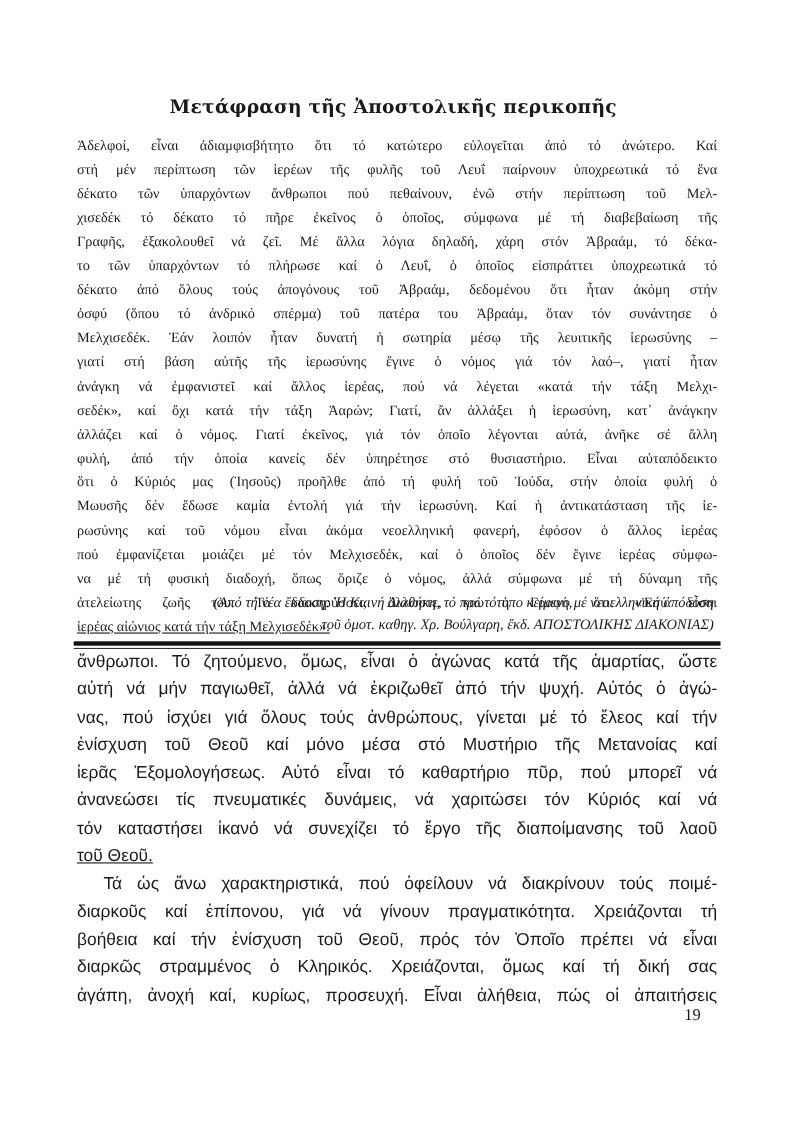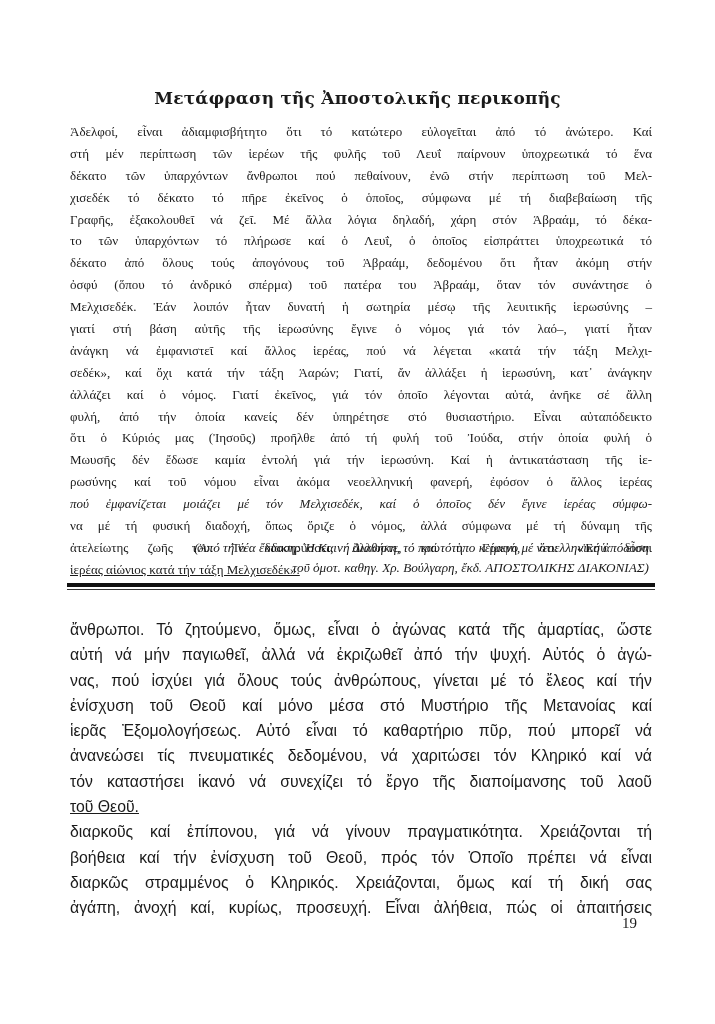--- a/index.html
+++ b/index.html
@@ -15,21 +15,21 @@
   }
   .line { display: block; white-space: nowrap; text-align: justify; text-align-last: justify; height: 21.9px; overflow: visible; }
   .line.last { text-align-last: left; text-decoration: underline; }
   .citation {
     position: absolute; right: 66px; top: 538px; text-align: right;
     font-family: "Liberation Serif", serif; font-style: italic; font-size: 13.2px; line-height: 19.5px;
   }
   .rule-thick { position: absolute; left: 67px; top: 583px; width: 588px; height: 4px; background: #111; }
   .rule-thin { position: absolute; left: 67px; top: 589px; width: 588px; height: 1px; background: #333; }
   .lower {
-    position: absolute; left: 70px; top: 617px; width: 582px;
+    position: absolute; left: 70px; top: 589px; width: 582px;
     font-family: "Liberation Sans", sans-serif; font-size: 15.8px; line-height: 25.3px;
   }
   .lower .line { height: 25.3px; }
   .indent { padding-left: 24px; }
   .page-number {
     position: absolute; left: 622px; top: 915px;
     font-family: "Liberation Serif", serif; font-size: 15px;
   }
 </style>
 </head>
@@ -49,43 +49,44 @@
     <span class="line" style="white-space: normal;">ὀσφύ (ὅπου τό ἀνδρικό σπέρμα) τοῦ πατέρα του Ἀβραάμ, ὅταν τόν συνάντησε ὁ</span>
     <span class="line" style="white-space: normal;">Μελχισεδέκ. Ἐάν λοιπόν ἦταν δυνατή ἡ σωτηρία μέσῳ τῆς λευιτικῆς ἱερωσύνης –</span>
     <span class="line" style="white-space: normal;">γιατί στή βάση αὐτῆς τῆς ἱερωσύνης ἔγινε ὁ νόμος γιά τόν λαό–, γιατί ἦταν</span>
     <span class="line" style="white-space: normal;">ἀνάγκη νά ἐμφανιστεῖ καί ἄλλος ἱερέας, πού νά λέγεται «κατά τήν τάξη Μελχι-</span>
     <span class="line" style="white-space: normal;">σεδέκ», καί ὄχι κατά τήν τάξη Ἀαρών; Γιατί, ἄν ἀλλάξει ἡ ἱερωσύνη, κατ᾽ ἀνάγκην</span>
     <span class="line" style="white-space: normal;">ἀλλάζει καί ὁ νόμος. Γιατί ἐκεῖνος, γιά τόν ὁποῖο λέγονται αὐτά, ἀνῆκε σέ ἄλλη</span>
     <span class="line" style="white-space: normal;">φυλή, ἀπό τήν ὁποία κανείς δέν ὑπηρέτησε στό θυσιαστήριο. Εἶναι αὐταπόδεικτο</span>
     <span class="line" style="white-space: normal;">ὅτι ὁ Κύριός μας (Ἰησοῦς) προῆλθε ἀπό τή φυλή τοῦ Ἰούδα, στήν ὁποία φυλή ὁ</span>
     <span class="line" style="white-space: normal;">Μωυσῆς δέν ἔδωσε καμία ἐντολή γιά τήν ἱερωσύνη. Καί ἡ ἀντικατάσταση τῆς ἱε-</span>
     <span class="line" style="white-space: normal;">ρωσύνης καί τοῦ νόμου εἶναι ἀκόμα νεοελληνική φανερή, ἐφόσον ὁ ἄλλος ἱερέας</span>
-    <span class="line" style="white-space: normal; font-style: italic;">πού ἐμφανίζεται μοιάζει μέ τόν Μελχισεδέκ, καί ὁ ὁποῖος δέν ἔγινε ἱερέας σύμφω-</span>
+    <span class="line" style="white-space: normal;">πού ἐμφανίζεται μοιάζει μέ τόν Μελχισεδέκ, καί ὁ ὁποῖος δέν ἔγινε ἱερέας σύμφω-</span>
     <span class="line" style="white-space: normal;">να μέ τή φυσική διαδοχή, ὅπως ὅριζε ὁ νόμος, ἀλλά σύμφωνα μέ τή δύναμη τῆς</span>
     <span class="line" style="white-space: normal;">ἀτελείωτης ζωῆς του. Τό διακηρύσσει, ἄλλωστε, καί ἡ Γραφή, ὅτι: «Ἐσύ εἶσαι</span>
     <span class="line last" style="white-space: normal;">ἱερέας αἰώνιος κατά τήν τάξη Μελχισεδέκ».</span>
   </div>
 
   <div class="citation">
     <div>(Ἀπό τή νέα ἔκδοση: Ἡ Καινή Διαθήκη, τό πρωτότυπο κείμενο μέ νεοελληνική ἀπόδοση</div>
     <div>τοῦ ὁμοτ. καθηγ. Χρ. Βούλγαρη, ἔκδ. ΑΠΟΣΤΟΛΙΚΗΣ ΔΙΑΚΟΝΙΑΣ)</div>
   </div>
 
   <div class="rule-thick"></div>
   <div class="rule-thin"></div>
 
   <div class="lower">
     <span class="line" style="white-space: normal;">ἄνθρωποι. Τό ζητούμενο, ὅμως, εἶναι ὁ ἀγώνας κατά τῆς ἁμαρτίας, ὥστε</span>
     <span class="line" style="white-space: normal;">αὐτή νά μήν παγιωθεῖ, ἀλλά νά ἐκριζωθεῖ ἀπό τήν ψυχή. Αὐτός ὁ ἀγώ-</span>
     <span class="line" style="white-space: normal;">νας, πού ἰσχύει γιά ὅλους τούς ἀνθρώπους, γίνεται μέ τό ἔλεος καί τήν</span>
     <span class="line" style="white-space: normal;">ἐνίσχυση τοῦ Θεοῦ καί μόνο μέσα στό Μυστήριο τῆς Μετανοίας καί</span>
     <span class="line" style="white-space: normal;">ἱερᾶς Ἐξομολογήσεως. Αὐτό εἶναι τό καθαρτήριο πῦρ, πού μπορεῖ νά</span>
-    <span class="line" style="white-space: normal;">ἀνανεώσει τίς πνευματικές δεδομένου, νά χαριτώσει τόν Κληρικό καί νά</span>
+    <span class="line" style="white-space: normal;">ἀνανεώσει τίς πνευματικές δυνάμεις, νά χαριτώσει τόν Κύριός καί νά</span>
     <span class="line" style="white-space: normal;">τόν καταστήσει ἱκανό νά συνεχίζει τό ἔργο τῆς διαποίμανσης τοῦ λαοῦ</span>
     <span class="line last" style="white-space: normal;">τοῦ Θεοῦ.</span>
+    <span class="line indent" style="white-space: normal;">Τά ὡς ἄνω χαρακτηριστικά, πού ὀφείλουν νά διακρίνουν τούς ποιμέ-</span>
     <span class="line" style="white-space: normal;">διαρκοῦς καί ἐπίπονου, γιά νά γίνουν πραγματικότητα. Χρειάζονται τή</span>
     <span class="line" style="white-space: normal;">βοήθεια καί τήν ἐνίσχυση τοῦ Θεοῦ, πρός τόν Ὁποῖο πρέπει νά εἶναι</span>
     <span class="line" style="white-space: normal;">διαρκῶς στραμμένος ὁ Κληρικός. Χρειάζονται, ὅμως καί τή δική σας</span>
     <span class="line" style="white-space: normal;">ἀγάπη, ἀνοχή καί, κυρίως, προσευχή. Εἶναι ἀλήθεια, πώς οἱ ἀπαιτήσεις</span>
   </div>
 
   <div class="page-number">19</div>
 </div>
 
 </body></html>

